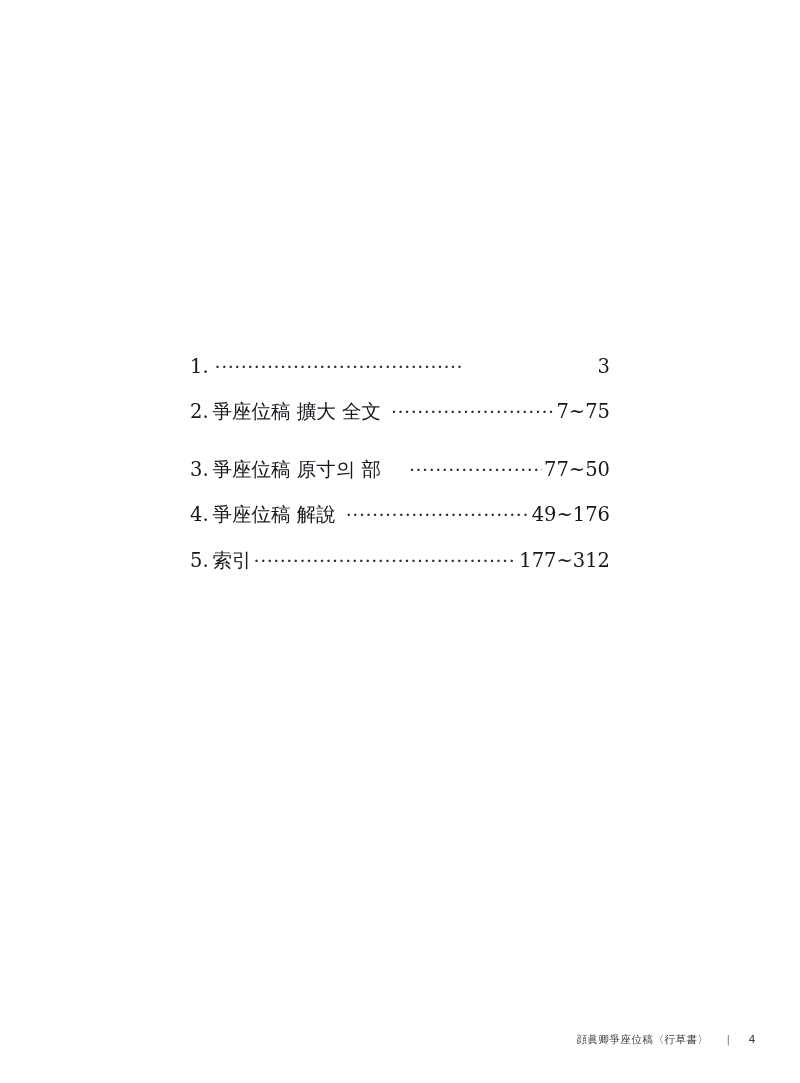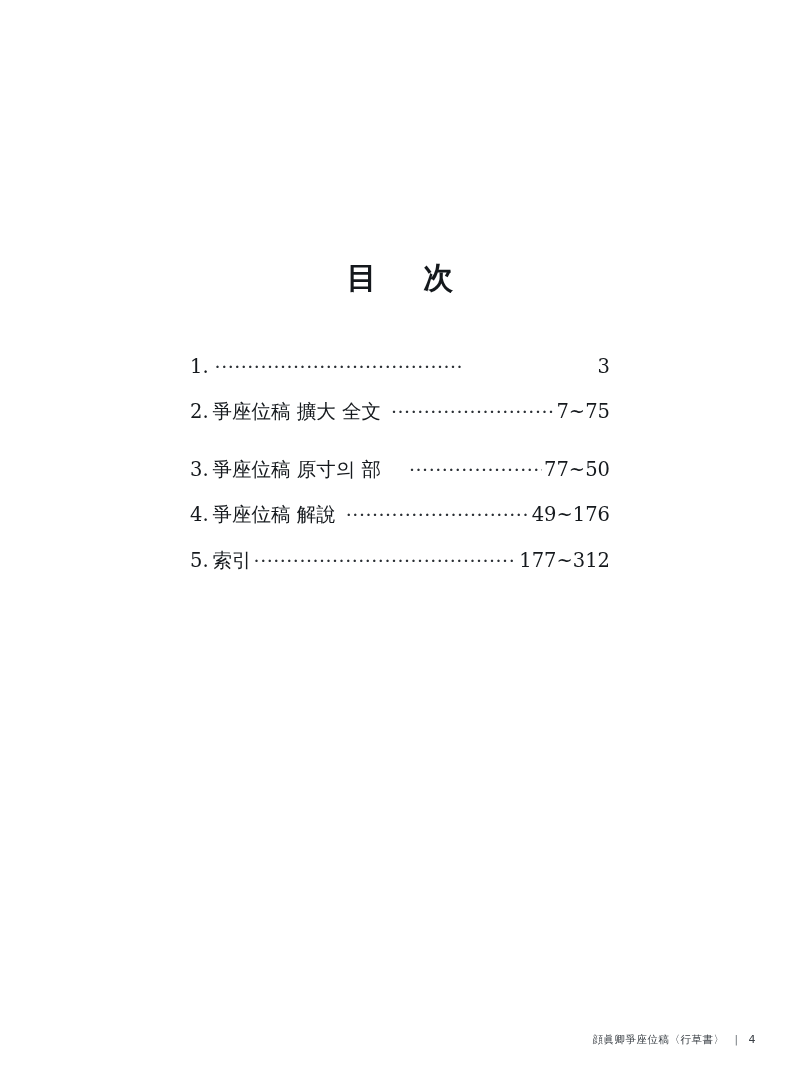--- a/index.html
+++ b/index.html
@@ -91,35 +91,34 @@
   .footer {
     position: absolute;
     bottom: 36px;
     right: 44px;
     font-size: 10.5px;
     color: #3b4046;
     letter-spacing: 0.5px;
     font-family: "DejaVu Sans", "Liberation Sans", sans-serif;
     display: flex;
     align-items: flex-start;
-    gap: 10px;
+    gap: 18px;
   }
   .footer .sep {
     color: #6a7076;
   }
   .footer .pagenum {
     font-size: 11px;
   }
 </style>
 </head>
 <body>
 
 <div class="page">
 
-  <div class="toc-title">目   次</div>
 
   <div class="toc-list">
 
     <div class="toc-entry">
       <span class="toc-num">1.</span>
       <span class="toc-dots">······································</span>
       <span class="toc-pages">3</span>
     </div>
 
     <div class="toc-entry small-gap">

